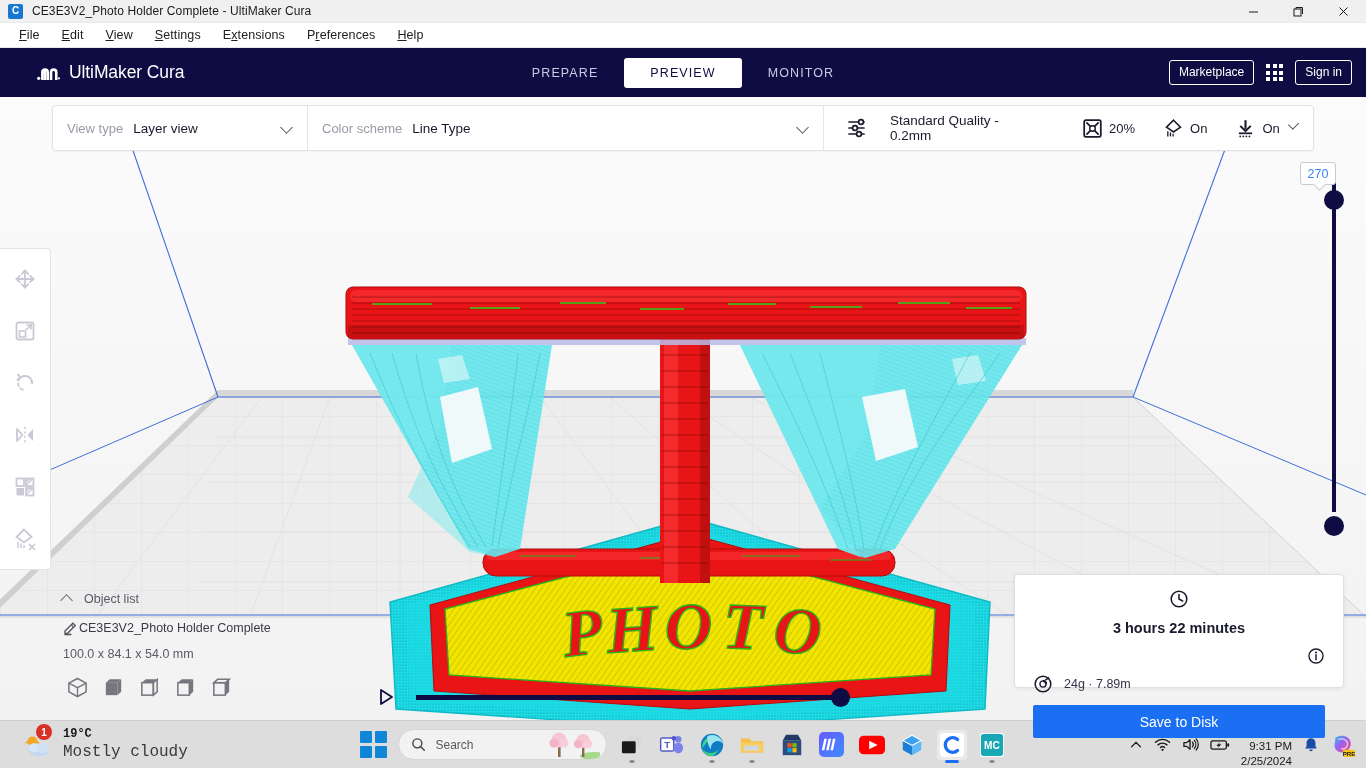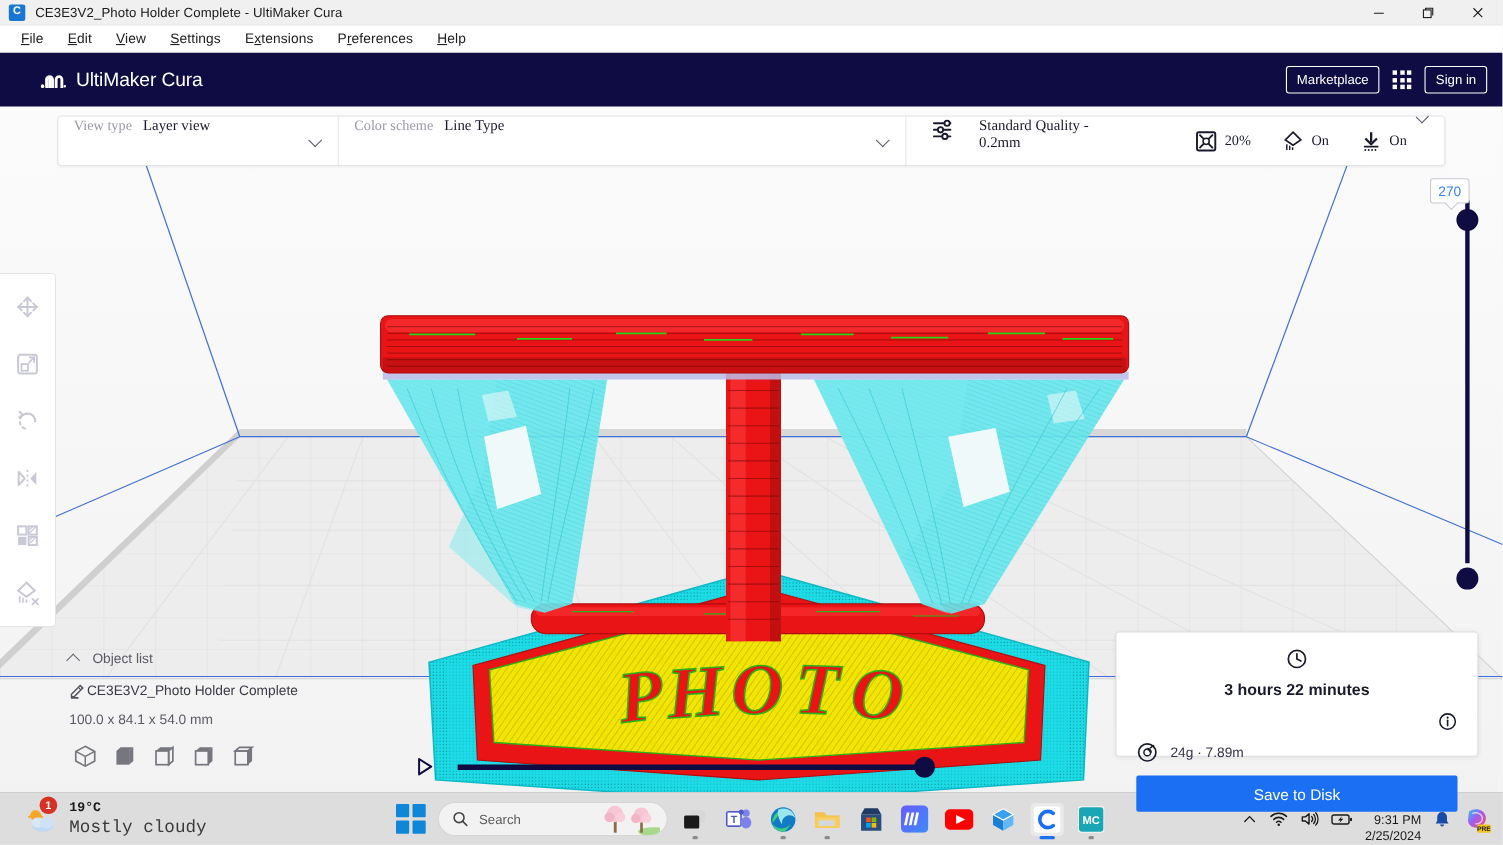--- a/index.html
+++ b/index.html
@@ -71,21 +71,21 @@
     overflow:hidden; background:#f9f9f9;
   }
 
   
   .settings-bar {
     position:absolute; top:105px; left:52px; width:1262px; height:46px;
     background:#fff; border:1px solid #e2e2e6; border-radius:4px;
     display:flex; align-items:center; z-index:40;
     box-shadow:0 1px 2px rgba(0,0,0,.04);
   }
-  .sb-cell { display:flex; height:100%;font-family:Liberation Serif, serif; }
+  .sb-cell { display:flex; align-items:center; height:100%; }
   .sb-view { width:254px; padding-left:14px; position:relative; }
   .sb-color { flex:1; padding-left:14px; position:relative;
               border-left:1px solid #e6e6e8; }
   .sb-print { width:490px; padding-left:22px; gap:10px;
               border-left:1px solid #e6e6e8; }
   .sb-label { font-size:13px; color:#9a9aa6; margin-right:10px; }
   .sb-value { font-size:13.5px; color:#1a1a2e; }
   .chev { position:absolute; right:16px; top:17px; width:9px; height:9px;
           border-right:1.6px solid #5a5a6a; border-bottom:1.6px solid #5a5a6a;
           transform:rotate(45deg); }
@@ -244,20 +244,25 @@
     <svg class="brand-logo" viewBox="0 0 30 20">
       <circle cx="2.2" cy="17" r="2.2" fill="#fff"></circle>
       <path d="M5.5 19 V8.5 A3.4 3.4 0 0 1 12.3 8.5 V19 H8.9 V8.5 A0 0 0 0 0 8.9 8.5 Z" fill="#fff"></path>
       <path d="M5.5 19 H8.9 V9 A1.7 1.7 0 0 1 12.3 9 V19 H15.7 V9 A5.1 5.1 0 0 0 5.5 9 Z" fill="#fff"></path>
       <path d="M16.6 19 H20 V9 A1.7 1.7 0 0 1 23.4 9 V19 H26.8 V9 A5.1 5.1 0 0 0 16.6 9 Z" fill="#fff"></path>
       <circle cx="28.6" cy="17" r="1.4" fill="#fff"></circle>
     </svg>
     <div class="brand-name">UltiMaker Cura</div>
   </div>
 
+  <div class="nav-tabs">
+    <div class="nav-tab">PREPARE</div>
+    <div class="nav-tab active">PREVIEW</div>
+    <div class="nav-tab">MONITOR</div>
+  </div>
 
   <div class="header-right">
     <button class="hdr-btn">Marketplace</button>
     <div class="grid-icon">
       <i></i>
         <i></i>
         <i></i>
         <i></i>
         <i></i>
         <i></i>

